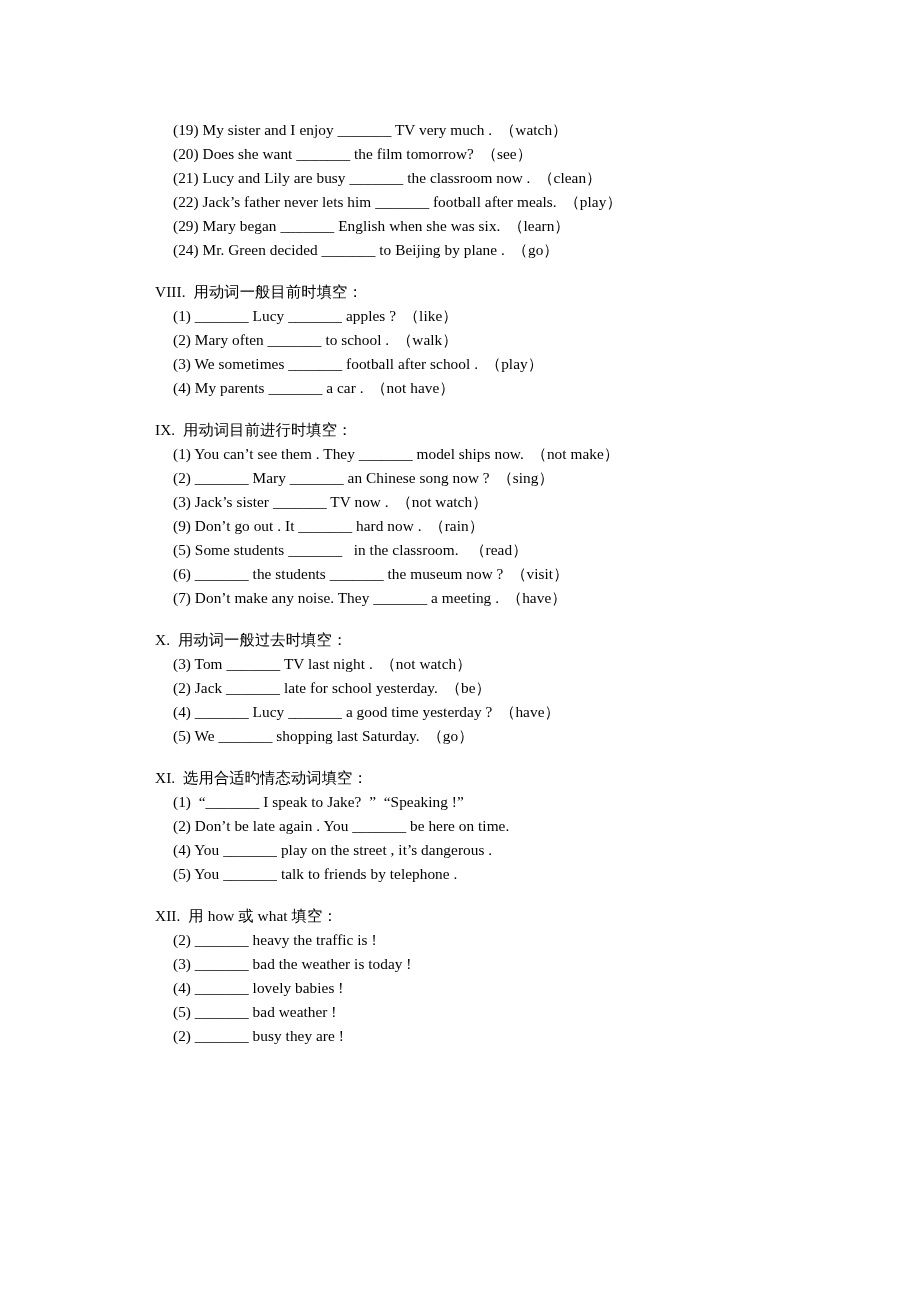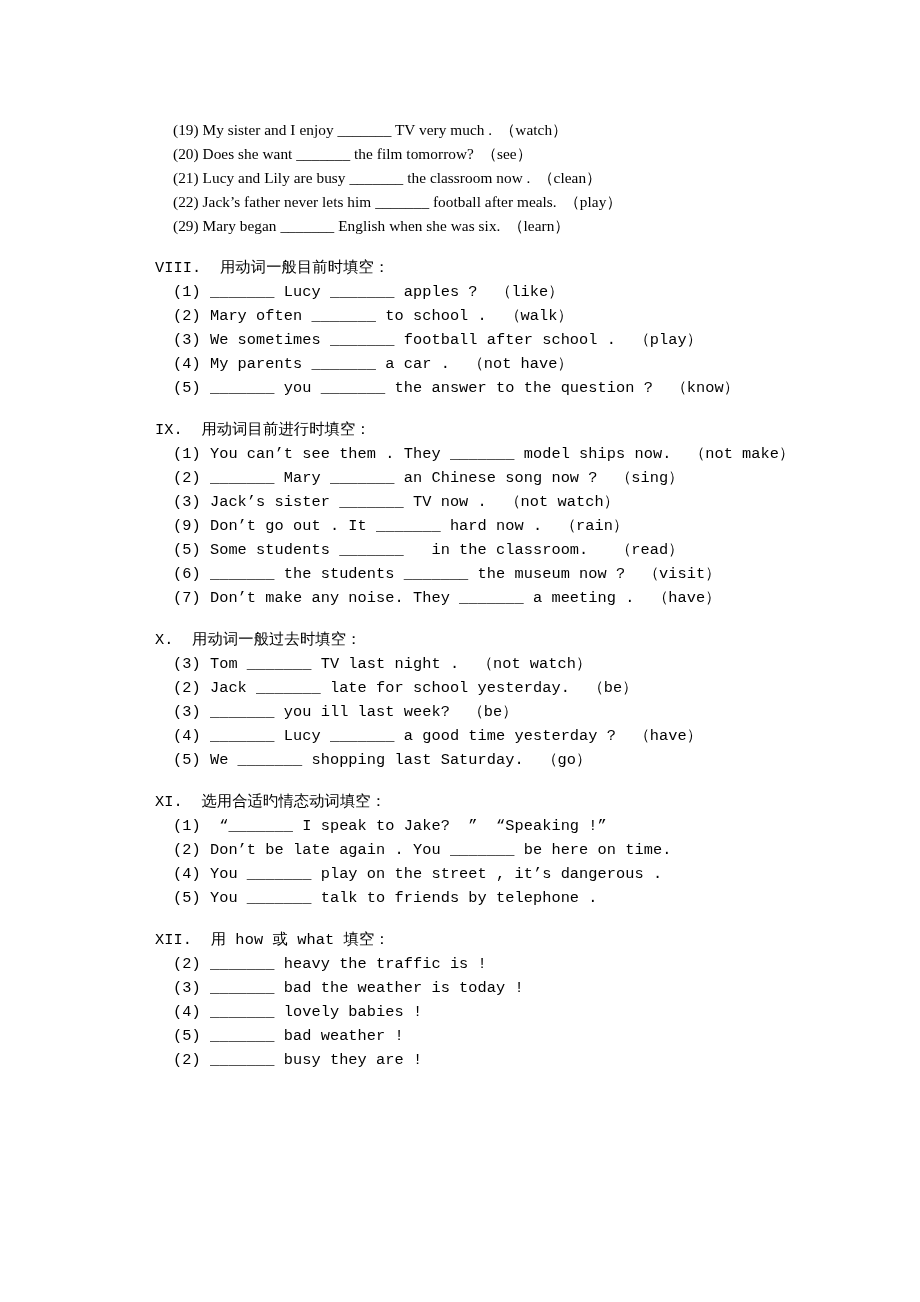--- a/index.html
+++ b/index.html
@@ -28,21 +28,20 @@
     margin-left: 155px;
     width: 700px;
   }
 
   
   .block {
     margin: 0;
   }
   .block + .block {
     margin-top: 18px;
-    font-family: Liberation Mono, monospace;
   }
 
   .section-heading {
     font-size: 15.3px;
     line-height: 24px;
     margin: 0 0 0 0;
     white-space: pre-wrap;
     letter-spacing: 0.1px;
   }
 
@@ -69,50 +68,49 @@
 
 <div class="page">
   <div class="doc-body">
       <div class="block continuation">
         <ul class="items">
           <li class="item">(19) My sister and I enjoy _______ TV very much .  （watch）</li>
           <li class="item">(20) Does she want _______ the film tomorrow?  （see）</li>
           <li class="item">(21) Lucy and Lily are busy _______ the classroom now .  （clean）</li>
           <li class="item">(22) Jack’s father never lets him _______ football after meals.  （play）</li>
           <li class="item">(29) Mary began _______ English when she was six.  （learn）</li>
+          <li class="item">(24) Mr. Green decided _______ to Beijing by plane .  （go）</li>
         </ul>
       </div>
       <div class="block">
         <div class="section-heading">VIII.  用动词一般目前时填空：</div>
         <ul class="items">
           <li class="item">(1) _______ Lucy _______ apples ?  （like）</li>
           <li class="item">(2) Mary often _______ to school .  （walk）</li>
           <li class="item">(3) We sometimes _______ football after school .  （play）</li>
           <li class="item">(4) My parents _______ a car .  （not have）</li>
-          <li class="item">(5) _______ you _______ the answer to the question ?  （know）</li>
         </ul>
       </div>
       <div class="block">
         <div class="section-heading">IX.  用动词目前进行时填空：</div>
         <ul class="items">
           <li class="item">(1) You can’t see them . They _______ model ships now.  （not make）</li>
           <li class="item">(2) _______ Mary _______ an Chinese song now ?  （sing）</li>
           <li class="item">(3) Jack’s sister _______ TV now .  （not watch）</li>
           <li class="item">(9) Don’t go out . It _______ hard now .  （rain）</li>
           <li class="item">(5) Some students _______   in the classroom.   （read）</li>
           <li class="item">(6) _______ the students _______ the museum now ?  （visit）</li>
           <li class="item">(7) Don’t make any noise. They _______ a meeting .  （have）</li>
         </ul>
       </div>
       <div class="block">
         <div class="section-heading">X.  用动词一般过去时填空：</div>
         <ul class="items">
           <li class="item">(3) Tom _______ TV last night .  （not watch）</li>
           <li class="item">(2) Jack _______ late for school yesterday.  （be）</li>
-          <li class="item">(3) _______ you ill last week?  （be）</li>
           <li class="item">(4) _______ Lucy _______ a good time yesterday ?  （have）</li>
           <li class="item">(5) We _______ shopping last Saturday.  （go）</li>
         </ul>
       </div>
       <div class="block">
         <div class="section-heading">XI.  选用合适旳情态动词填空：</div>
         <ul class="items">
           <li class="item">(1)  “_______ I speak to Jake?  ”  “Speaking !”</li>
           <li class="item">(2) Don’t be late again . You _______ be here on time.</li>
           <li class="item">(4) You _______ play on the street , it’s dangerous .</li>

